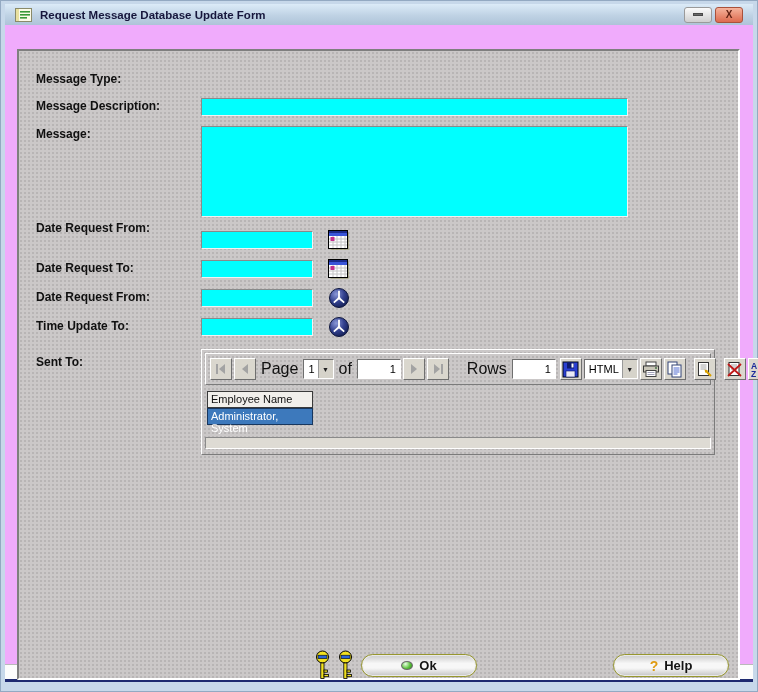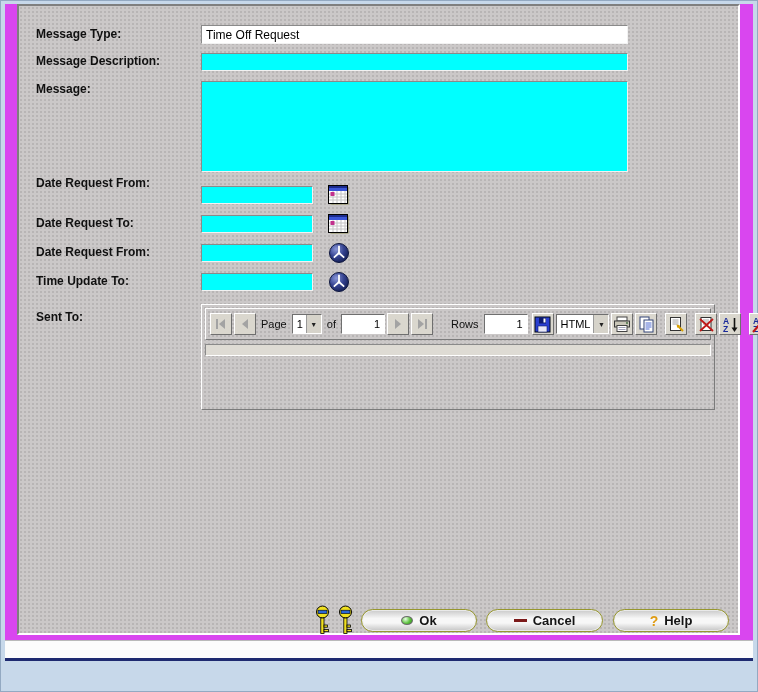--- a/index.html
+++ b/index.html
@@ -24,21 +24,21 @@
   .wbtn{
     width:28px; height:16px; border-radius:3px; display:flex;
     align-items:center; justify-content:center; cursor:default;
   }
   .wbtn.min{ background:linear-gradient(180deg,#fbfbfb,#cfcfcf); border:1px solid #9a9a9a; }
   .wbtn.min .dash{ width:10px; height:3px; background:#6a6a6a; border:1px solid #4a4a4a; }
   .wbtn.close{ background:linear-gradient(180deg,#f5b39c,#dd6a4e); border:1px solid #a9513b;
     font-size:10px; font-weight:bold; color:#5e1f12; }
 
   .client{ height:657px; border-bottom:3px solid #1e2a70; display:flex; flex-direction:column; background:#fff; }
-  .navy{ background:#d946ef; padding:0 13px 0 12px; height:639px; }
+  .navy{ background:#f0abfc; padding:24px 13px 0 12px; height:639px; }
   .panel{
     position:relative; width:100%; height:631px;
     border:2px solid; border-color:#7f7f7f #ffffff #ffffff #7f7f7f;
     background-color:#cbc8c8;
     background-image:radial-gradient(circle,#b8b5b5 0.9px,rgba(0,0,0,0) 0.9px);
     background-size:4px 4px;
   }
   .statusbar{ height:18px; background:#fcfcfc; border-top:1px solid #b9b9b9; }
 
   .lbl{ position:absolute; left:17px; font-size:12px; font-weight:bold; color:#101010; white-space:nowrap; }
@@ -60,21 +60,21 @@
     border:1px solid; border-color:#ffffff #7b7b7b #7b7b7b #ffffff; padding:3px;
   }
   .gtoolbar{
     height:32px; border:1px solid; border-color:#ffffff #7b7b7b #7b7b7b #ffffff;
     display:flex; align-items:center; padding:0 4px; gap:2px; margin-bottom:4px;
   }
   .tb-btn{
     width:22px; height:22px; flex:0 0 auto; display:flex; align-items:center; justify-content:center;
     background:#dad7ce; border:1px solid; border-color:#ffffff #6f6f6f #6f6f6f #ffffff; padding:0; cursor:pointer;
   }
-  .tb-lbl{ font-size:11px; color:#101010; padding:0 3px; white-space:nowrap; }
+  .tb-lbl{ font-size:16px; color:#101010; padding:0 3px; white-space:nowrap; }
   .combo{ display:flex; height:20px; border:1px solid; border-color:#6f6f6f #ffffff #ffffff #6f6f6f; background:#fff; align-items:stretch; cursor:pointer; }
   .combo .val{ font-size:11px; padding:3px 3px 0 4px; background:#fff; }
   .combo .cbtn{ width:15px; background:#d6d3ca; border-left:1px solid #9a9a9a; display:flex; align-items:center; justify-content:center; font-size:7px; color:#222; }
   .tb-input{
     width:44px; height:20px; font-size:11px; text-align:right; padding:0 4px;
     border:1px solid; border-color:#6f6f6f #ffffff #ffffff #6f6f6f; background:#fff; outline:none;
     font-family:"Liberation Sans", sans-serif;
   }
   .gtable{ position:relative; height:44px; }
   .th{
@@ -106,35 +106,52 @@
     border:1px solid #6a6a6a;
   }
   .cancel-dash{ display:inline-block; width:13px; height:3px; background:#7c1a1a; }
   .help-q{ color:#df9b12; font-size:14px; font-weight:bold; }
 </style>
 </head>
 <body>
 
 <div class="window">
 
+  <div class="titlebar">
+    <svg class="app-icon" width="17" height="14" viewBox="0 0 17 14">
+      <rect x="0.5" y="0.5" width="16" height="13" fill="#fbfbe8" stroke="#8a8a6a"></rect>
+      <rect x="1" y="1" width="3" height="12" fill="#e8e0a0"></rect>
+      <rect x="5" y="3" width="10" height="1.6" fill="#3a9a3a"></rect>
+      <rect x="5" y="6" width="10" height="1.6" fill="#3a9a3a"></rect>
+      <rect x="5" y="9" width="7" height="1.6" fill="#3a9a3a"></rect>
+    </svg>
+    <span class="title">Request Message Database Update Form</span>
+    <div class="winbtns">
+      <div class="wbtn min">
+        <span class="dash"></span>
+      </div>
+      <div class="wbtn close">
+        <span>X</span>
+      </div>
+    </div>
+  </div>
 
   <div class="client">
     <div class="navy">
       <div class="panel">
 
         <span class="lbl" style="top:21px">Message Type:</span>
         <span class="lbl" style="top:48px">Message Description:</span>
         <span class="lbl" style="top:76px">Message:</span>
         <span class="lbl" style="top:170px">Date Request From:</span>
         <span class="lbl" style="top:210px">Date Request To:</span>
         <span class="lbl" style="top:239px">Date Request From:</span>
         <span class="lbl" style="top:268px">Time Update To:</span>
         <span class="lbl" style="top:304px">Sent To:</span>
 
-        <input class="fld white" style="top: 19px; width: 427px; height: 19px;" value="Time Off Request">
         <input class="fld cyan" style="top: 47px; width: 427px; height: 18px;" value="">
         <textarea class="fld cyan" style="top: 75px; width: 427px; height: 91px;"></textarea>
 
         <input class="fld cyan" style="top: 180px; width: 112px; height: 18px;" value="">
         <input class="fld cyan" style="top: 209px; width: 112px; height: 18px;" value="">
         <input class="fld cyan" style="top: 238px; width: 112px; height: 18px;" value="">
         <input class="fld cyan" style="top: 267px; width: 112px; height: 18px;" value="">
 
         <button class="pickbtn" style="left:309px; top:178px;">
           <svg width="22" height="22" viewBox="0 0 22 22">
@@ -275,20 +292,24 @@
                 <text x="1" y="8" font-size="8.5" font-weight="bold" fill="#1a2a9a" font-family="Liberation Sans, sans-serif">A</text>
                 <text x="1" y="16" font-size="8.5" font-weight="bold" fill="#1a2a9a" font-family="Liberation Sans, sans-serif">Z</text>
                 <path d="M12.5 2 V13" stroke="#111111" stroke-width="1.6"></path>
                 <polygon points="9.5,11.5 15.5,11.5 12.5,16" fill="#111111"></polygon>
                 <path d="M1 16 L14 1.5" stroke="#c01818" stroke-width="2.2"></path>
               </svg>
             </button>
 
           </div>
 
+          <div class="gtable">
+            <div class="th">Employee Name</div>
+            <div class="trow">Administrator, System</div>
+          </div>
 
           <div class="hscroll"></div>
         </div>
 
         <svg class="keyicon" style="left:296px; top:599px;" width="15" height="30" viewBox="0 0 15 30">
           <circle cx="7.5" cy="7" r="6" fill="#f0e020" stroke="#000000"></circle>
           <rect x="3" y="5.2" width="9" height="3.4" fill="#2a66d8" stroke="#000000" stroke-width="0.6"></rect>
           <rect x="5.8" y="13" width="3.2" height="15.5" fill="#f0e020" stroke="#000000" stroke-width="0.8"></rect>
           <rect x="9" y="20" width="3.4" height="2.2" fill="#f0e020" stroke="#000000" stroke-width="0.8"></rect>
           <rect x="9" y="24.5" width="4.4" height="2.2" fill="#f0e020" stroke="#000000" stroke-width="0.8"></rect>
@@ -298,24 +319,20 @@
           <rect x="3" y="5.2" width="9" height="3.4" fill="#2a66d8" stroke="#000000" stroke-width="0.6"></rect>
           <rect x="5.8" y="13" width="3.2" height="15.5" fill="#f0e020" stroke="#000000" stroke-width="0.8"></rect>
           <rect x="9" y="20" width="3.4" height="2.2" fill="#f0e020" stroke="#000000" stroke-width="0.8"></rect>
           <rect x="9" y="24.5" width="4.4" height="2.2" fill="#f0e020" stroke="#000000" stroke-width="0.8"></rect>
         </svg>
 
         <button class="pill" style="left:342px; width:116px;justify-content:center;">
           <span class="okball"></span>
           <span>Ok</span>
         </button>
-        <button class="pill" style="left:467px; width:117px;">
-          <span class="cancel-dash"></span>
-          <span>Cancel</span>
-        </button>
         <button class="pill" style="left:594px; width:116px;">
           <span class="help-q">?</span>
           <span>Help</span>
         </button>
 
       </div>
     </div>
     <div class="statusbar"></div>
   </div>
 </div>

